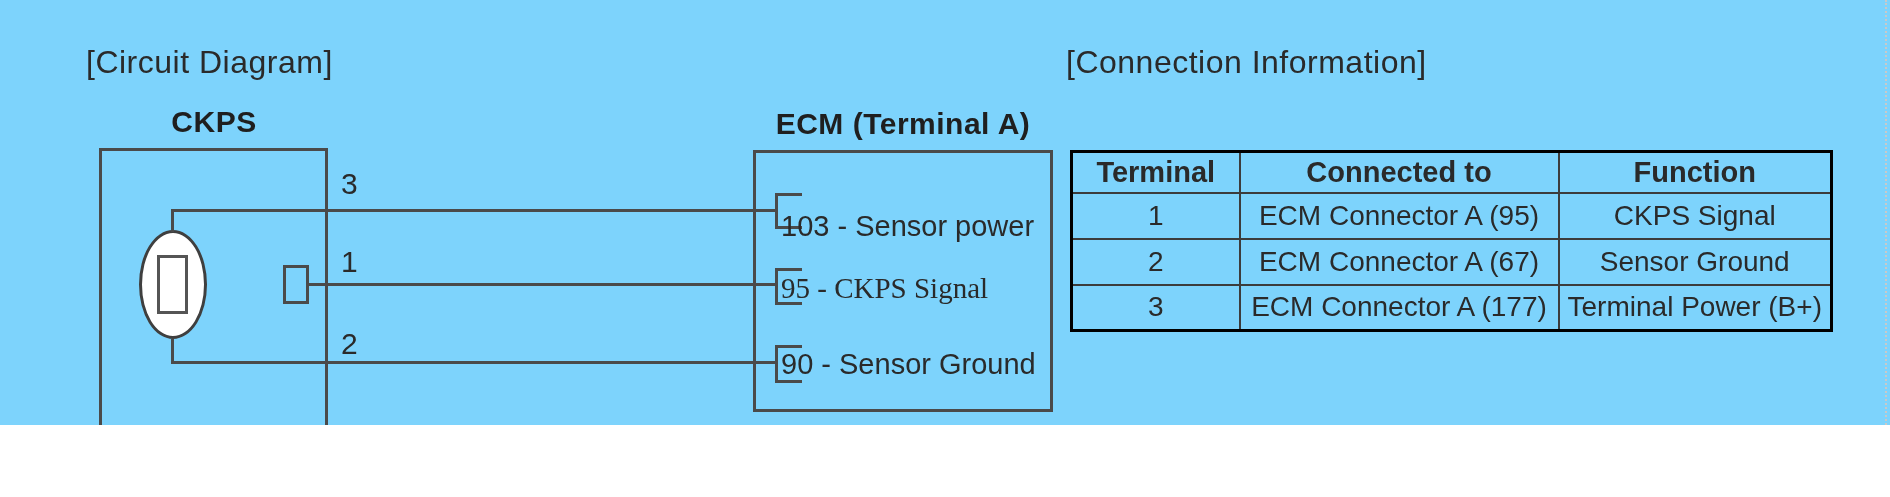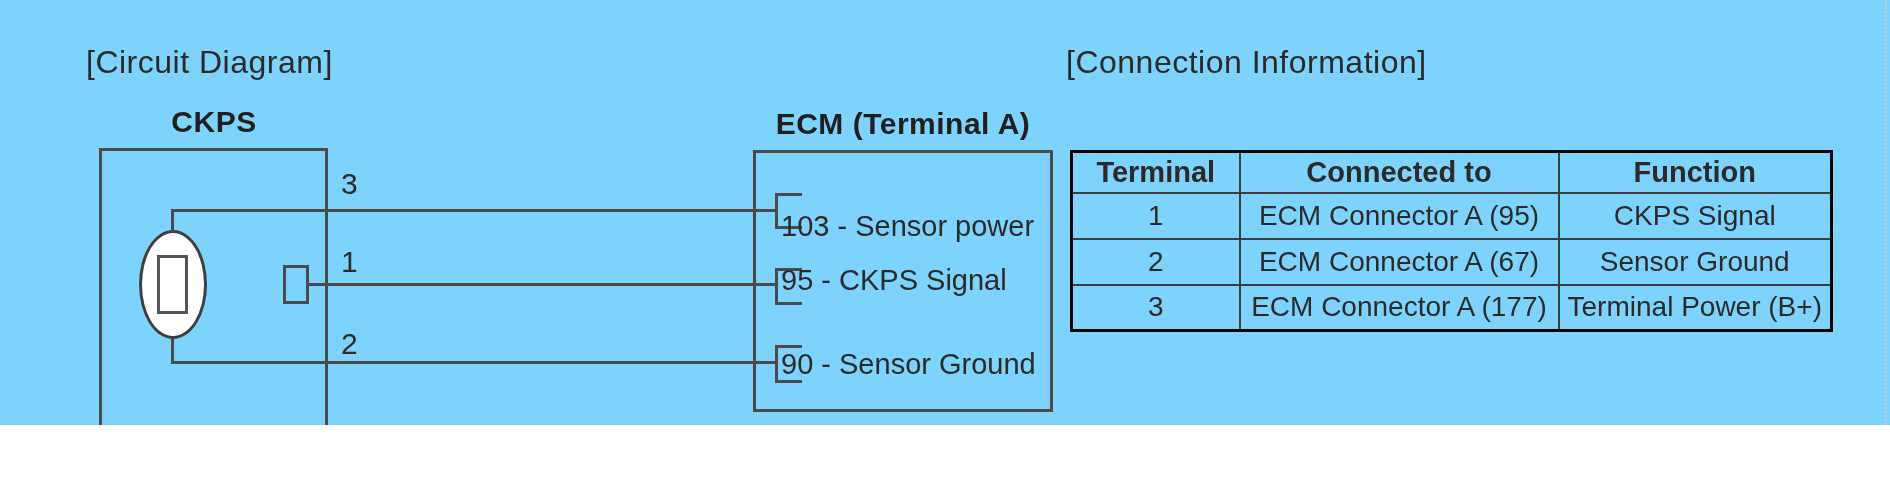--- a/index.html
+++ b/index.html
@@ -126,21 +126,21 @@
   <div class="abs terminal-num" style="left:341px; top:327px;">2</div>
 
   <div class="abs comp-label" style="left:753px; top:107px; width:300px;">ECM (Terminal A)</div>
 
   <div class="abs box" style="left:753px; top:150px; width:300px; height:262px;"></div>
 
   <div class="abs pin-bracket" style="left:775px; top:193px; height:36px;"></div>
   <div class="abs pin-text" style="left:781px; top:193px; height:36px;margin-top:15px;">103 - Sensor power</div>
 
   <div class="abs pin-bracket" style="left:775px; top:268px; height:37px;"></div>
-  <div class="abs pin-text" style="left:781px; top:262px; height:37px;">95 - CKPS Signal</div>
+  <div class="abs pin-text" style="left:781px; top:270px; height:37px;font-family:Liberation Serif, serif;">95 - CKPS Signal</div>
 
   <div class="abs pin-bracket" style="left:775px; top:345px; height:38px;"></div>
   <div class="abs pin-text" style="left:781px; top:345px; height:38px;">90 - Sensor Ground</div>
 
   <table class="conn-table abs" style="left:1070px; top:150px; width:760px;">
     <colgroup>
       <col style="width:168px;">
       <col style="width:319px;">
       <col style="width:273px;">
     </colgroup>

